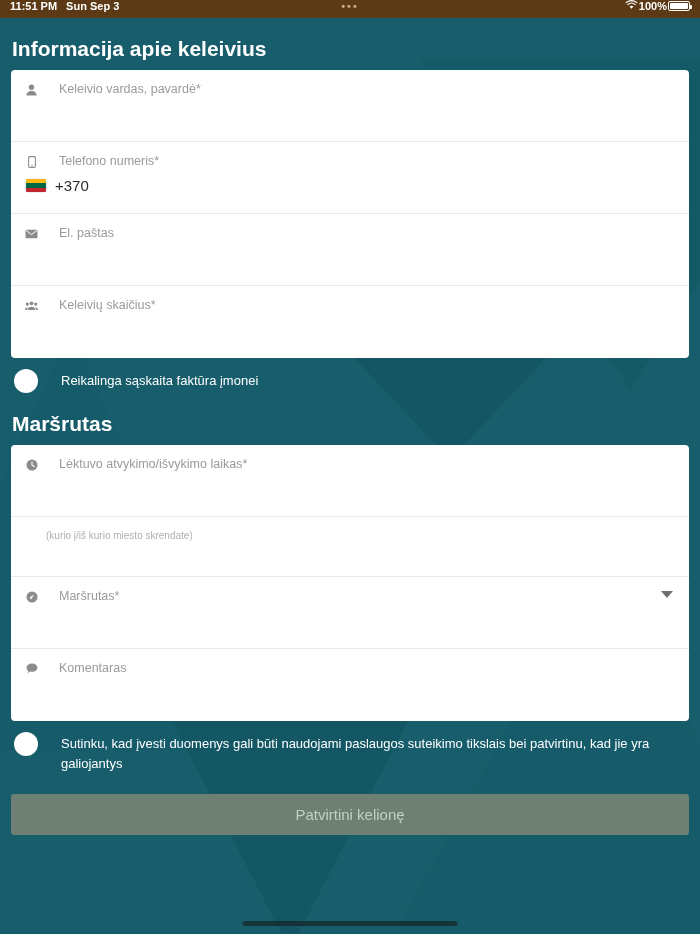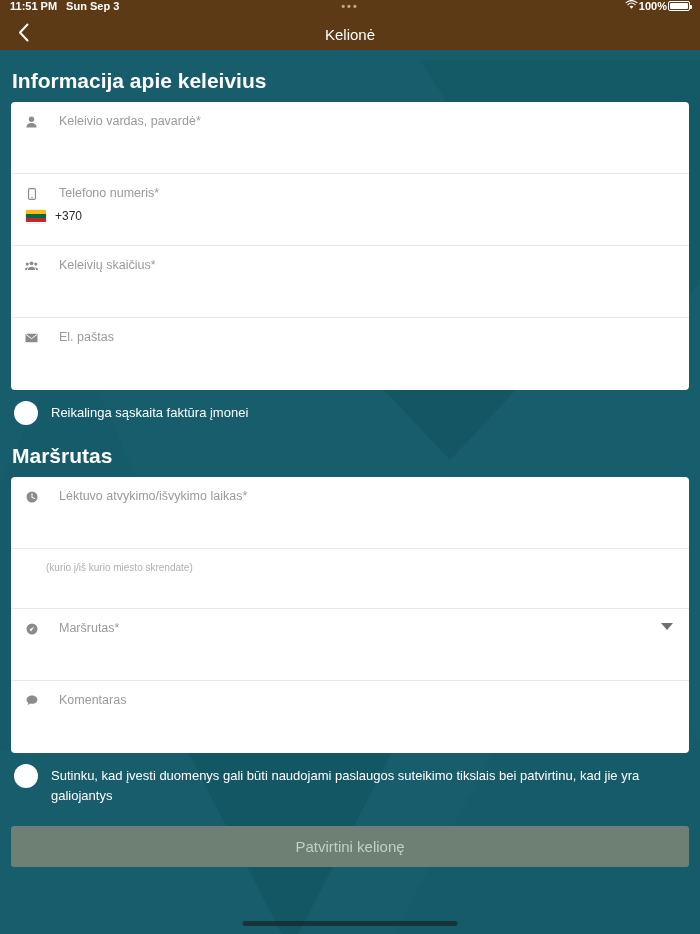--- a/index.html
+++ b/index.html
@@ -210,42 +210,42 @@
     flex-direction: column;
     flex: none;
     box-shadow: 0 0 0 0.5px rgba(0,0,0,0.12);
   }
   .flag span { display: block; height: 33.34%; }
   .flag .f1 { background: #fdb913; }
   .flag .f2 { background: #006a44; }
   .flag .f3 { background: #c1272d; }
   .phone-code {
     color: #2b2b2b;
-    font-size: 12px;
+    font-size: 15px;
   }
 
   .field-tall { min-height: 72px; }
   .field-flight { min-height: 60px; padding-bottom: 14px; }
 
   .dropdown-caret {
     position: absolute;
     right: 16px;
     top: 14px;
     width: 0; height: 0;
     border-left: 6px solid transparent;
     border-right: 6px solid transparent;
     border-top: 7px solid #6f6f6f;
     cursor: pointer;
   }
 
   
   .check-row {
     display: flex;
     align-items: flex-start;
-    gap: 13px;
+    gap: 23px;
     margin: 13px 0 0 3px;
     cursor: pointer;
   }
   .check-circle {
     width: 24px; height: 24px;
     border-radius: 50%;
     background: #ffffff;
     flex: none;
     margin-top: -2px;
   }
@@ -310,30 +310,20 @@
           <path d="M1.1 2.6 a8.2 8.2 0 0 1 10.8 0" stroke="#ffffff" stroke-width="1.2" fill="none" stroke-linecap="round"></path>
         </svg>
       </span>
       <span>100%</span>
       <span class="battery">
         <span class="battery-fill"></span>
       </span>
     </div>
   </div>
 
-  <div class="nav-bar">
-    <div class="nav-back">
-      <span>
-        <svg width="11" height="19" viewBox="0 0 11 19">
-          <path d="M9.5 1.5 L2 9.5 L9.5 17.5" stroke="#ffffff" stroke-width="2" fill="none" stroke-linecap="round" stroke-linejoin="round"></path>
-        </svg>
-      </span>
-    </div>
-    <div class="nav-title">Kelionė</div>
-  </div>
 
   <div class="content">
 
     <div class="section-title">Informacija apie keleivius</div>
 
     <div class="card">
 
       <div class="field field-tall">
         <div class="field-head">
           <span class="field-icon">
@@ -356,51 +346,51 @@
           </span>
           <span class="field-label">Telefono numeris*</span>
         </div>
         <div class="field-value">
           <span class="flag">
             <span class="f1"></span>
               <span class="f2"></span>
               <span class="f3"></span>
           </span>
           <span class="phone-code">+370</span>
+        </div>
+      </div>
+
+      <div class="field field-tall">
+        <div class="field-head">
+          <span class="field-icon">
+            <svg width="13" height="10" viewBox="0 0 13 10">
+              <rect x="0.5" y="0.8" width="12" height="8.4" rx="0.8" fill="#8b8b8b"></rect>
+              <path d="M0.9 1.4 L6.5 5.6 L12.1 1.4" stroke="#ffffff" stroke-width="1" fill="none"></path>
+            </svg>
+          </span>
+          <span class="field-label">El. paštas</span>
         </div>
       </div>
 
       <div class="field field-tall">
         <div class="field-head">
           <span class="field-icon">
             <svg width="15" height="11" viewBox="0 0 15 11">
               <circle cx="7.5" cy="3" r="2.2" fill="#8b8b8b"></circle>
               <circle cx="2.6" cy="3.9" r="1.8" fill="#8b8b8b"></circle>
               <circle cx="12.4" cy="3.9" r="1.8" fill="#8b8b8b"></circle>
               <path d="M3.2 10.6 c0-2.3 1.9-3.6 4.3-3.6 s4.3 1.3 4.3 3.6 Z" fill="#8b8b8b"></path>
               <path d="M0 10.6 c0-1.7 1.2-2.7 2.9-2.7 l0.6 0.1 c-0.8 0.6-1.2 1.5-1.3 2.6 Z" fill="#8b8b8b"></path>
               <path d="M15 10.6 c0-1.7-1.2-2.7-2.9-2.7 l-0.6 0.1 c0.8 0.6 1.2 1.5 1.3 2.6 Z" fill="#8b8b8b"></path>
             </svg>
           </span>
           <span class="field-label">Keleivių skaičius*</span>
         </div>
       </div>
 
-      <div class="field field-tall">
-        <div class="field-head">
-          <span class="field-icon">
-            <svg width="13" height="10" viewBox="0 0 13 10">
-              <rect x="0.5" y="0.8" width="12" height="8.4" rx="0.8" fill="#8b8b8b"></rect>
-              <path d="M0.9 1.4 L6.5 5.6 L12.1 1.4" stroke="#ffffff" stroke-width="1" fill="none"></path>
-            </svg>
-          </span>
-          <span class="field-label">El. paštas</span>
-        </div>
-      </div>
-
     </div>
 
     <div class="check-row">
       <span class="check-circle"></span>
       <span class="check-label">Reikalinga sąskaita faktūra įmonei</span>
     </div>
 
     <div class="section-title">Maršrutas</div>
 
     <div class="card">

